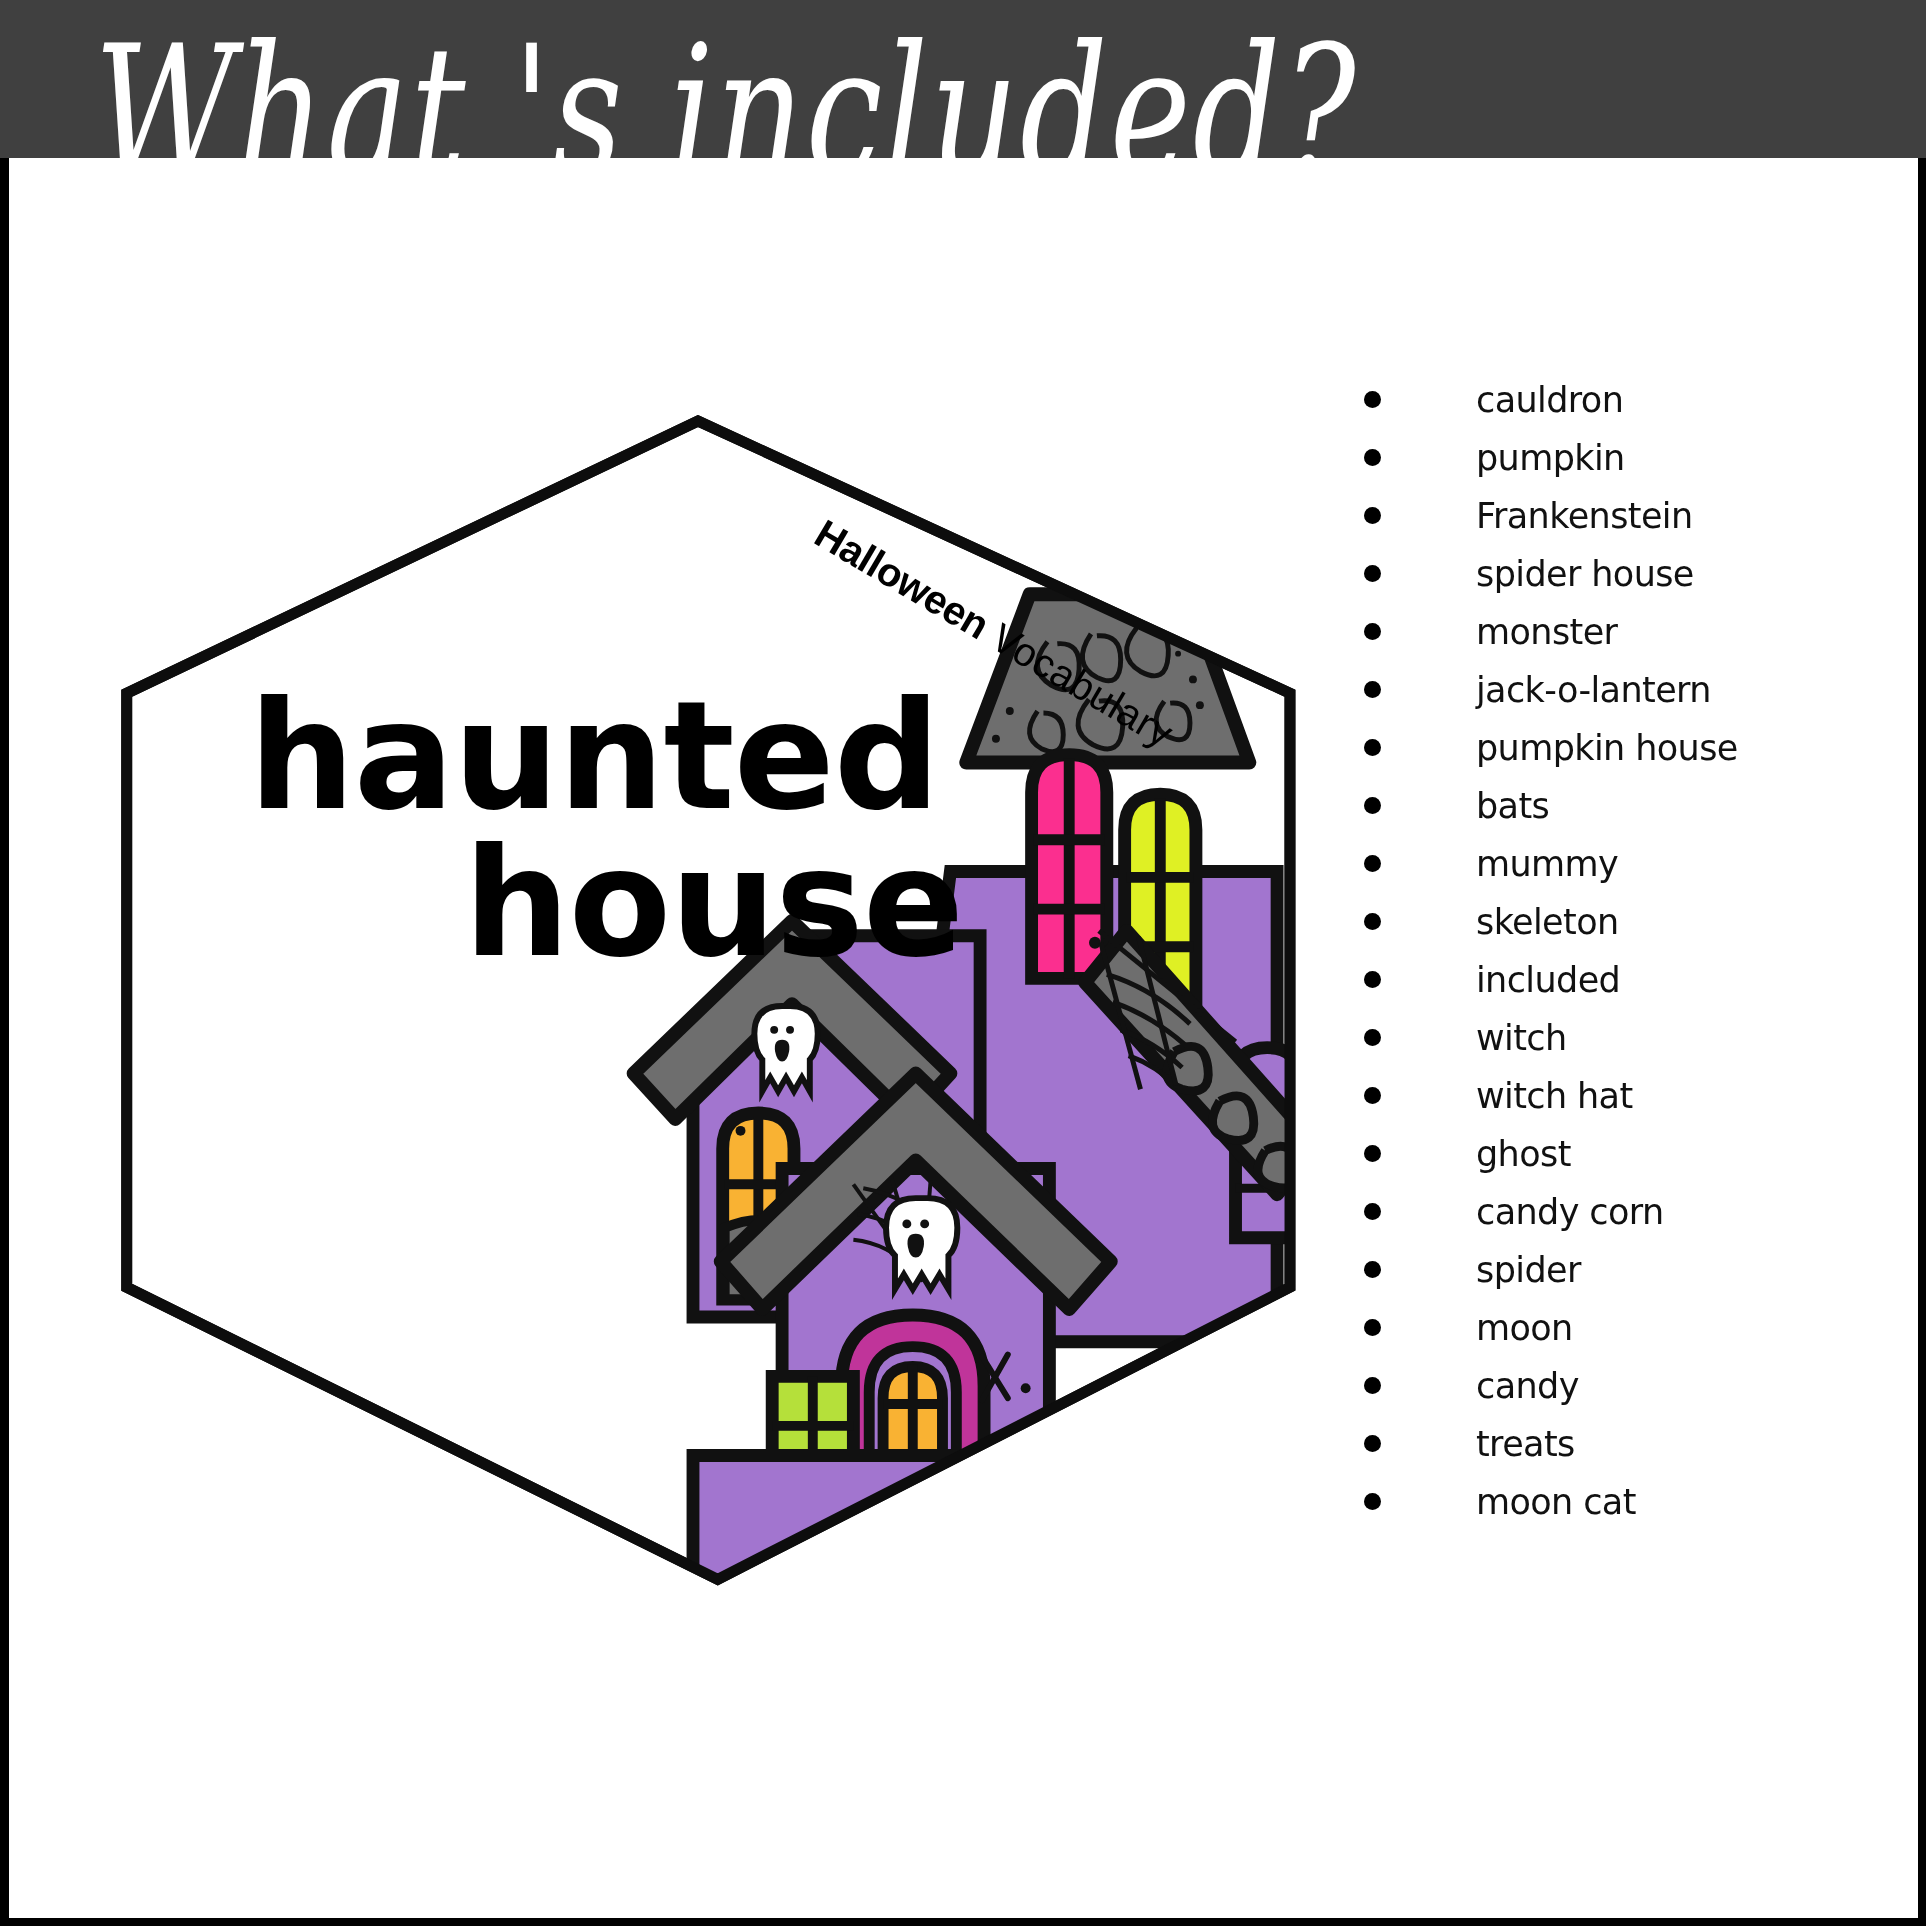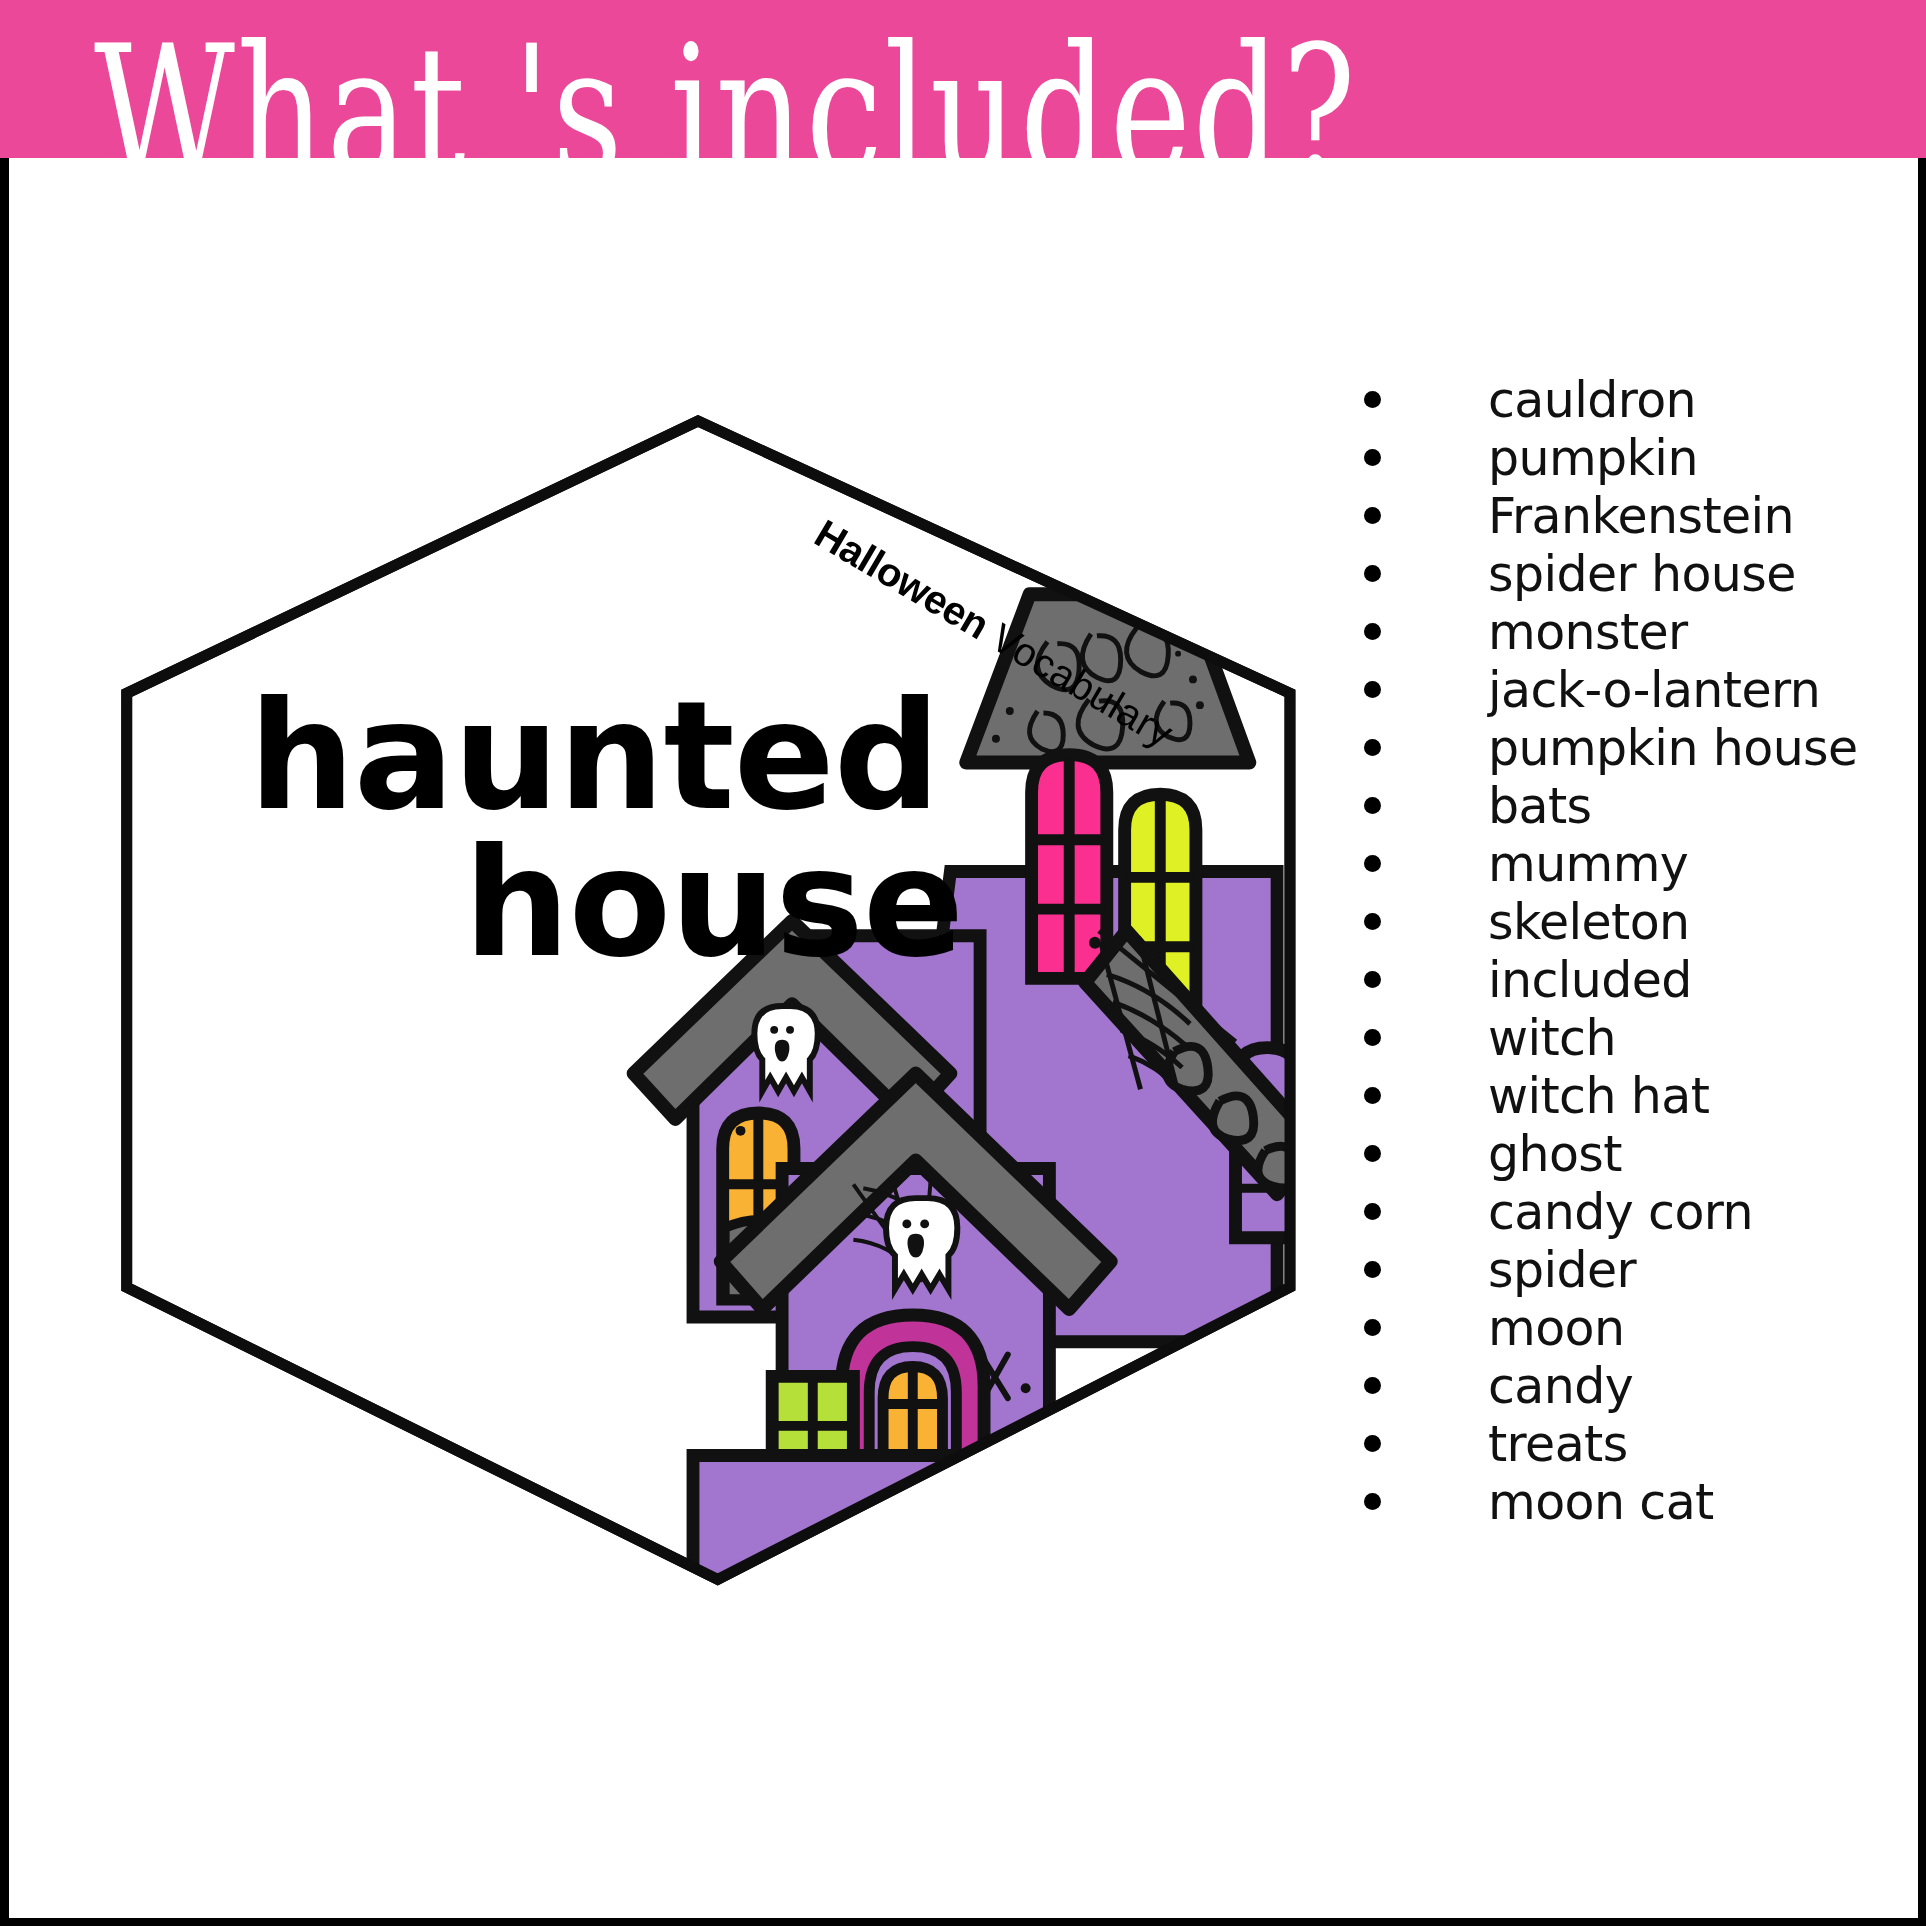--- a/index.html
+++ b/index.html
@@ -6,21 +6,21 @@
   body{width:1927px;height:1927px;font-family:"Liberation Sans",sans-serif;-webkit-font-smoothing:antialiased;}
 
   .page{position:relative;width:1927px;height:1927px;background:#ffffff;overflow:hidden;}
 
   
   .frame-left{position:absolute;left:0;top:0;width:9px;height:1927px;background:#000;}
   .frame-right{position:absolute;right:0;top:0;width:9px;height:1927px;background:#000;}
   .frame-bottom{position:absolute;left:0;bottom:0;width:1927px;height:9px;background:#000;}
 
   
-  .header-bar{position:absolute;left:0;top:0;width:1927px;height:158px;background:#ec4899;}
+  .header-bar{position:absolute;left:0;top:0;width:1927px;height:158px;background:#404040;font-style:italic;}
   .header-title{
     position:absolute;left:94px;top:10px;
     color:#fff;font-family:"DejaVu Serif",serif;
     font-size:149px;line-height:168px;font-weight:400;
     letter-spacing:2px;white-space:nowrap;
     transform:scaleY(1.22) scaleX(0.92);transform-origin:left top;
   }
 
   
   .hex-wrap{position:absolute;left:0;top:0;width:1386px;height:1733px;}
@@ -51,23 +51,23 @@
   .hex-word .l2{display:block;text-align:right;padding-right:22px;}
 
   
   .voc{position:absolute;left:1356px;top:374px;width:554px;}
   .voc-row{position:relative;height:58px;}
   .voc-bullet{
     position:absolute;left:8px;top:17px;
     width:17px;height:17px;border-radius:50%;background:#000;
   }
   .voc-text{
-    position:absolute;left:132px;top:-2px;
+    position:absolute;left:120px;top:-2px;
     font-family:"DejaVu Sans",sans-serif;
-    font-size:49px;line-height:57px;
+    font-size:35px;line-height:57px;
     font-weight:400;color:#111;
     letter-spacing:-0.6px;white-space:nowrap;
   }
 </style>
 </head>
 <body>
 
 <div class="page">
 
   <div class="frame-left"></div>

